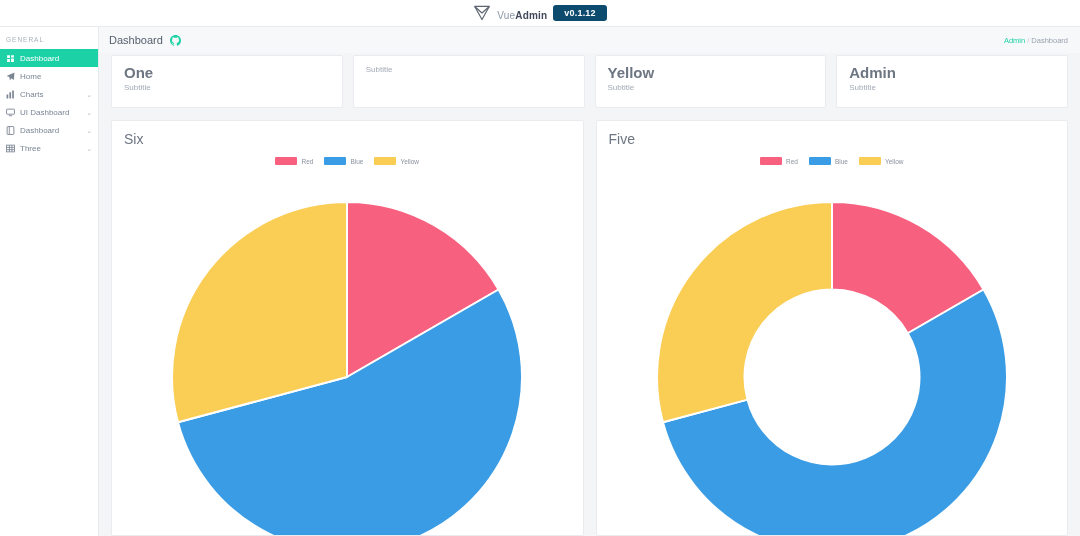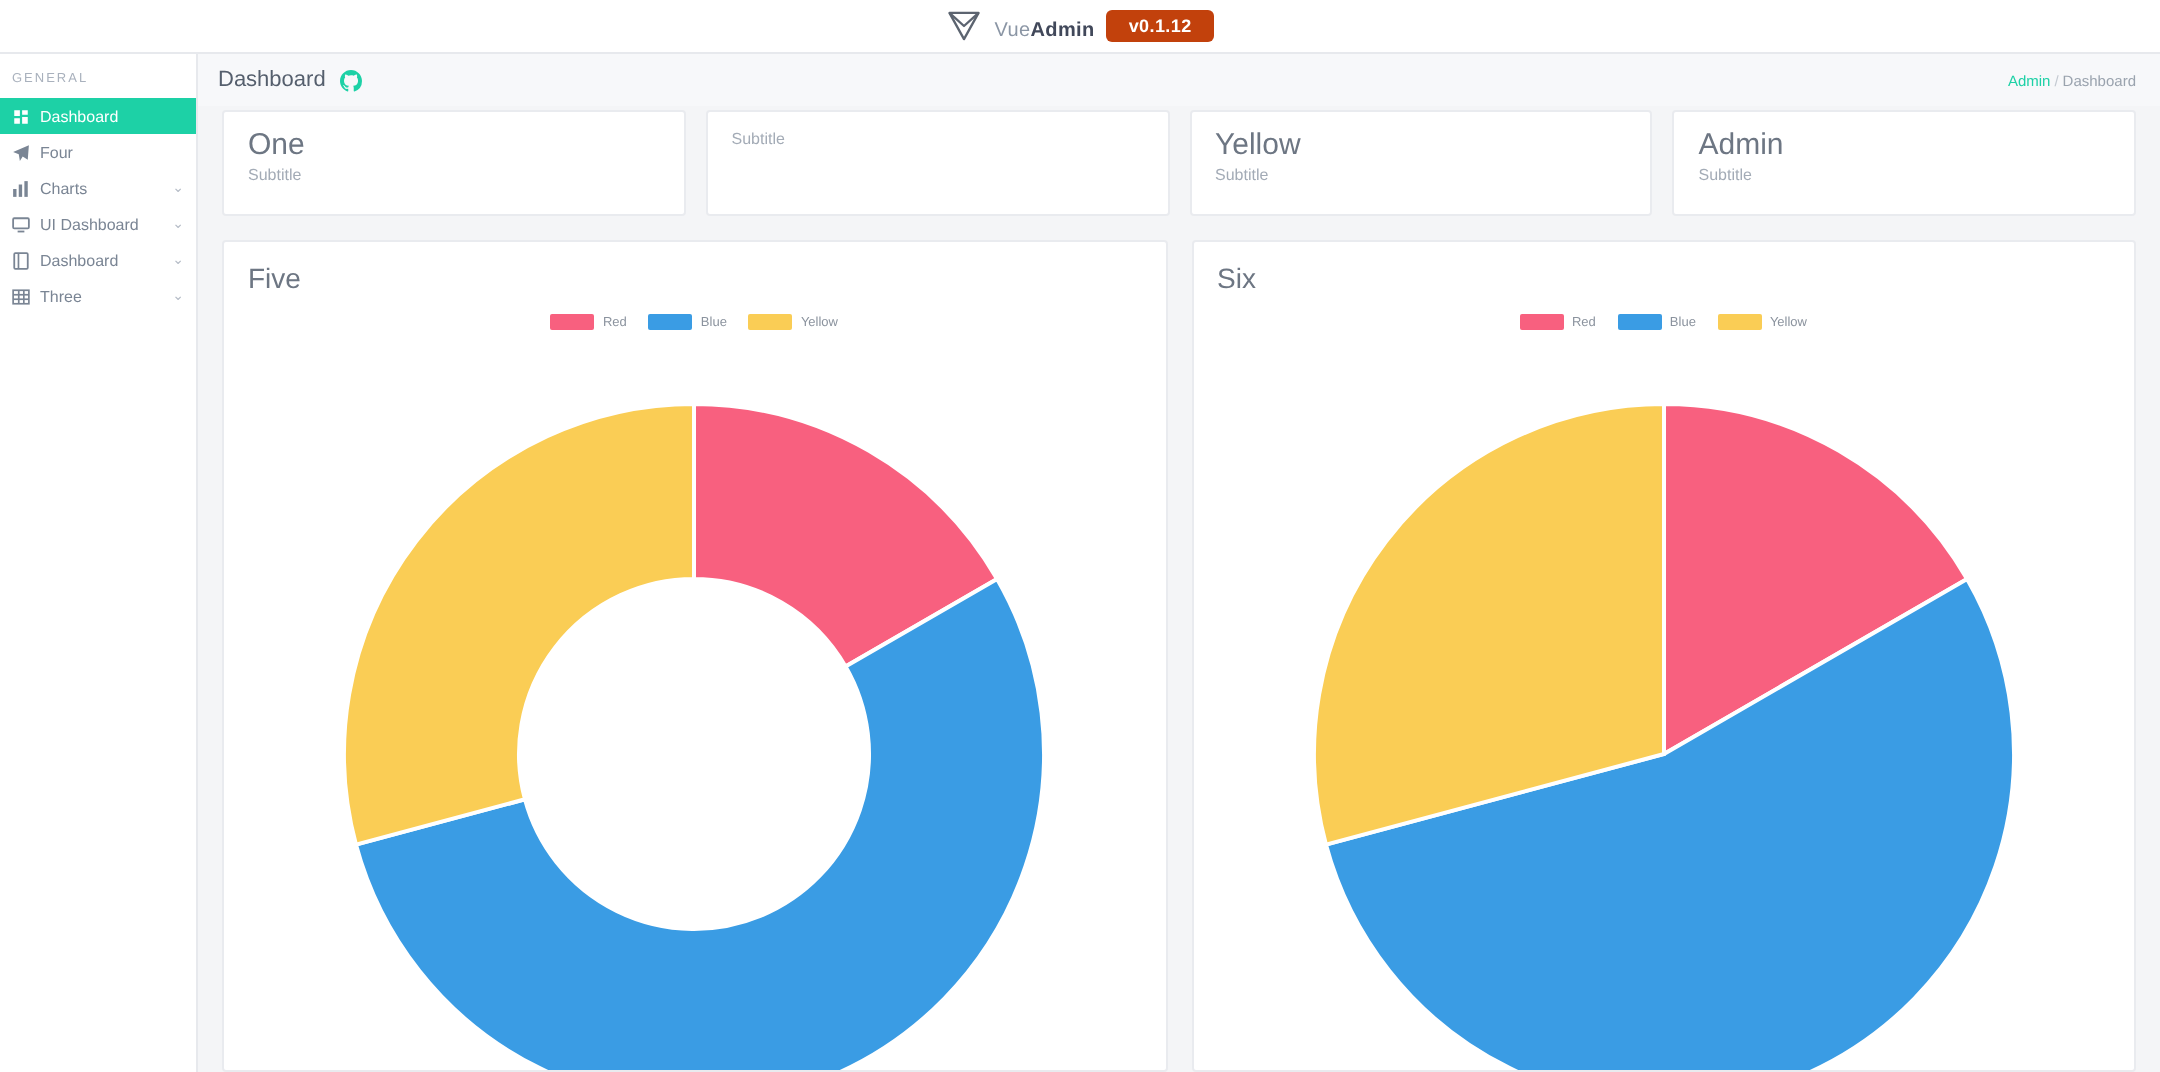--- a/index.html
+++ b/index.html
@@ -20,21 +20,21 @@
     justify-content: center;
     position: relative;
   }
   .brand { display: flex; align-items: flex-end; gap: 6px; }
   .brand-logo { width: 18px; height: 16px; display: block; }
   .brand-text {
     font-size: 10px; color: #8b96a5; letter-spacing: .2px;
   }
   .brand-text b { color: #41485a; font-weight: 700; }
   .version-badge {
-    background: #c2410c;
+    background: #0c4a6e;
     color: #ffffff;
     font-size: 9px;
     font-weight: 700;
     border-radius: 3px;
     padding: 3px 11px;
     margin-left: 0;
     letter-spacing: .2px;
   }
 
   
@@ -117,21 +117,21 @@
     flex: 1;
     background: #ffffff;
     border: 1px solid #e9ebef;
     border-radius: 2px;
     height: 53px;
     padding: 8px 12px;
   }
   .stat-title {
     font-size: 15px;
     color: #6d7683;
-    font-weight: 400;
+    font-weight: 700;
     line-height: 18px;
   }
   .stat-sub {
     font-size: 8px;
     color: #a3abb6;
     margin-top: 1px;
   }
 
   
   .charts-row {
@@ -207,21 +207,21 @@
       <span class="nav-label">Dashboard</span>
       <span class="nav-caret"></span>
     </div>
 
     <div class="nav-item">
       <span class="nav-icon">
         <svg viewBox="0 0 16 16" width="9" height="9">
             <path fill="#7a8594" d="M15 1L1 7l5 2 1 6 2.5-4L14 14z"></path>
           </svg>
       </span>
-      <span class="nav-label">Four</span>
+      <span class="nav-label">Home</span>
       <span class="nav-caret"></span>
     </div>
 
     <div class="nav-item">
       <span class="nav-icon">
         <svg viewBox="0 0 16 16" width="9" height="9">
             <rect x="1" y="8" width="3" height="7" fill="#7a8594"></rect>
             <rect x="6" y="4" width="3" height="11" fill="#7a8594"></rect>
             <rect x="11" y="1" width="3" height="14" fill="#7a8594"></rect>
           </svg>
@@ -293,20 +293,45 @@
         <div class="stat-title">Yellow</div>
         <div class="stat-sub">Subtitle</div>
       </div>
       <div class="stat-card">
         <div class="stat-title">Admin</div>
         <div class="stat-sub">Subtitle</div>
       </div>
     </div>
 
     <div class="charts-row">
+
+      <div class="chart-card">
+        <div class="chart-title">Six</div>
+        <div class="chart-legend">
+          <div class="legend-entry">
+            <span class="legend-swatch" style="background: rgb(248, 96, 127);"></span>
+            <span class="legend-label">Red</span>
+          </div>
+          <div class="legend-entry">
+            <span class="legend-swatch" style="background: rgb(58, 156, 228);"></span>
+            <span class="legend-label">Blue</span>
+          </div>
+          <div class="legend-entry">
+            <span class="legend-swatch" style="background: rgb(250, 205, 85);"></span>
+            <span class="legend-label">Yellow</span>
+          </div>
+        </div>
+        <div class="chart-canvas">
+            <svg viewBox="0 0 420 420" width="420" height="420">
+              <path d="M 210 210 L 210 35 A 175 175 0 0 1 361.55444566227675 122.50000000000001 Z" fill="#f8607f" stroke="#ffffff" stroke-width="2"></path>
+              <path d="M 210 210 L 361.55444566227675 122.50000000000001 A 175 175 0 1 1 40.962980399413055 255.29333289294118 Z" fill="#3a9ce4" stroke="#ffffff" stroke-width="2"></path>
+              <path d="M 210 210 L 40.962980399413055 255.29333289294118 A 175 175 0 0 1 209.99999999999997 35 Z" fill="#facd55" stroke="#ffffff" stroke-width="2"></path>
+            </svg>
+          </div>
+      </div>
 
       <div class="chart-card">
         <div class="chart-title">Five</div>
         <div class="chart-legend">
           <div class="legend-entry">
             <span class="legend-swatch" style="background: rgb(248, 96, 127);"></span>
             <span class="legend-label">Red</span>
           </div>
           <div class="legend-entry">
             <span class="legend-swatch" style="background: rgb(58, 156, 228);"></span>
@@ -319,40 +344,15 @@
         </div>
         <div class="chart-canvas">
             <svg viewBox="0 0 420 420" width="420" height="420">
               <path d="M 210 35 A 175 175 0 0 1 361.55444566227675 122.50000000000001 L 285.7772228311384 166.25 A 87.5 87.5 0 0 0 210 122.5 Z" fill="#f8607f" stroke="#ffffff" stroke-width="2"></path>
               <path d="M 361.55444566227675 122.50000000000001 A 175 175 0 1 1 40.962980399413055 255.29333289294118 L 125.48149019970653 232.6466664464706 A 87.5 87.5 0 1 0 285.7772228311384 166.25 Z" fill="#3a9ce4" stroke="#ffffff" stroke-width="2"></path>
               <path d="M 40.962980399413055 255.29333289294118 A 175 175 0 0 1 209.99999999999997 35 L 209.99999999999997 122.5 A 87.5 87.5 0 0 0 125.48149019970653 232.6466664464706 Z" fill="#facd55" stroke="#ffffff" stroke-width="2"></path>
             </svg>
           </div>
       </div>
 
-      <div class="chart-card">
-        <div class="chart-title">Six</div>
-        <div class="chart-legend">
-          <div class="legend-entry">
-            <span class="legend-swatch" style="background: rgb(248, 96, 127);"></span>
-            <span class="legend-label">Red</span>
-          </div>
-          <div class="legend-entry">
-            <span class="legend-swatch" style="background: rgb(58, 156, 228);"></span>
-            <span class="legend-label">Blue</span>
-          </div>
-          <div class="legend-entry">
-            <span class="legend-swatch" style="background: rgb(250, 205, 85);"></span>
-            <span class="legend-label">Yellow</span>
-          </div>
-        </div>
-        <div class="chart-canvas">
-            <svg viewBox="0 0 420 420" width="420" height="420">
-              <path d="M 210 210 L 210 35 A 175 175 0 0 1 361.55444566227675 122.50000000000001 Z" fill="#f8607f" stroke="#ffffff" stroke-width="2"></path>
-              <path d="M 210 210 L 361.55444566227675 122.50000000000001 A 175 175 0 1 1 40.962980399413055 255.29333289294118 Z" fill="#3a9ce4" stroke="#ffffff" stroke-width="2"></path>
-              <path d="M 210 210 L 40.962980399413055 255.29333289294118 A 175 175 0 0 1 209.99999999999997 35 Z" fill="#facd55" stroke="#ffffff" stroke-width="2"></path>
-            </svg>
-          </div>
-      </div>
-
     </div>
   </div>
 </div>
 
 </body></html>

